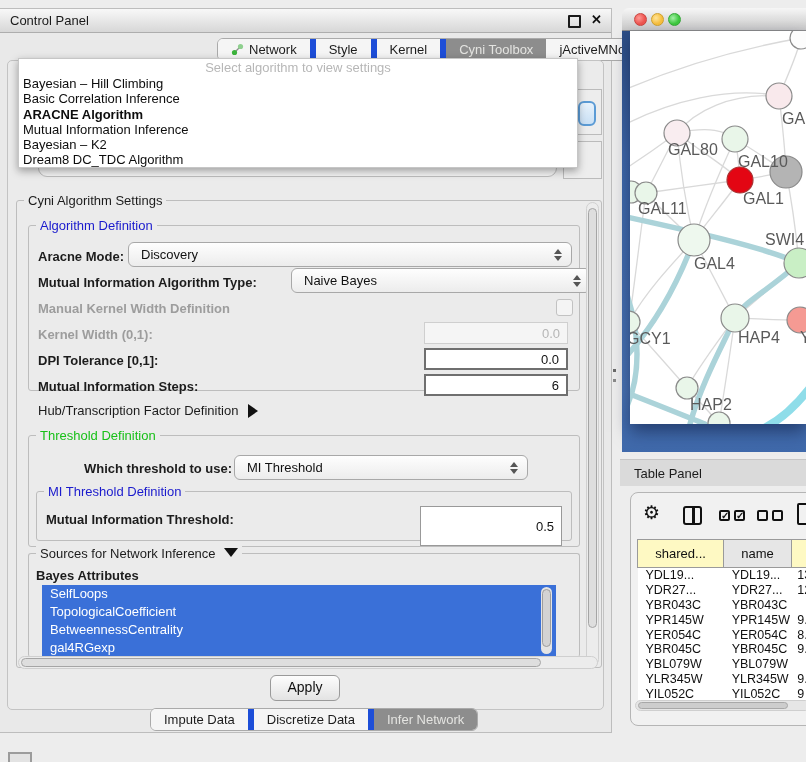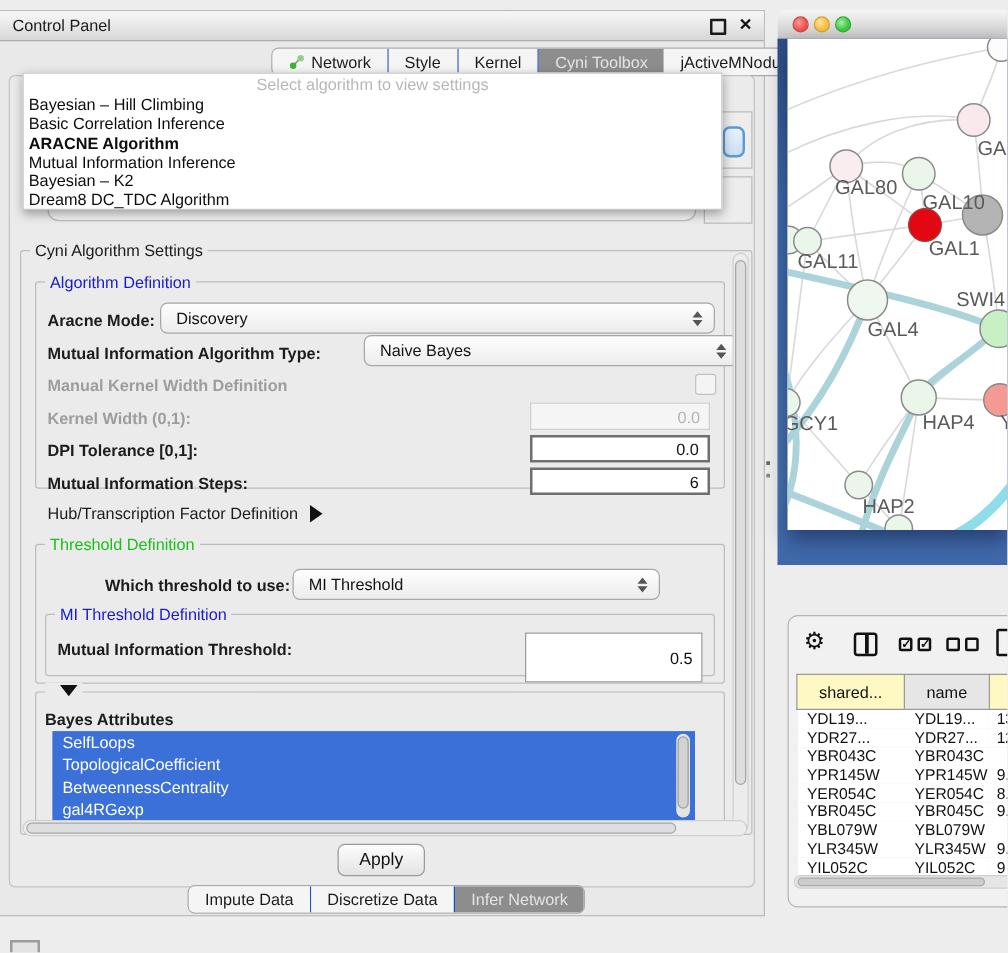--- a/index.html
+++ b/index.html
@@ -15,21 +15,21 @@
   .cw-title{position:absolute;left:10px;top:4px;font-size:13px;color:#1a1a1a;}
   .float-ic{position:absolute;right:30px;top:6px;width:9px;height:9px;border:2px solid #1a1a1a;border-radius:1px;}
   .close-ic{position:absolute;right:9px;top:3px;font-size:13px;font-weight:bold;color:#111;}
 
   
   .tabs{position:absolute;display:flex;border:1px solid #aaa;border-radius:6px;overflow:hidden;
         background:#f5f5f5;height:23px;box-sizing:border-box;}
   .tabs.top{left:217px;top:29px;}
   .tabs.bottom{left:150px;top:699px;}
   .tab{display:flex;align-items:center;padding:0 13px;font-size:13px;color:#1c1c1c;
-       background:#f5f5f5;border-right:1px solid #1d4ed8;white-space:nowrap;}
+       background:#f5f5f5;border-right:6px solid #1d4ed8;white-space:nowrap;}
   .tab:last-child{border-right:none;}
   .tab.sel{background:#8d8d8d;color:#e4e4e1;border-right:none;}
   .nt-icon{width:13px;height:13px;margin-right:5px;position:relative;}
 
   
   .panel{position:absolute;left:7px;top:51px;width:597px;height:650px;background:#ebebeb;
          border:1px solid #c3c3c3;border-radius:5px;box-sizing:border-box;}
 
   
   .frag-combo{position:absolute;left:38px;top:150px;width:517px;height:16px;overflow:hidden;
@@ -253,21 +253,21 @@
     </div>
 
     <div class="grp" style="left:36px;top:482px;width:536px;height:50px;"></div>
     <span class="grp-label t-blue" style="left:44px;top:475px;">MI Threshold Definition</span>
 
     <span class="lbl b" style="left:46px;top:503px;">Mutual Information Threshold:</span>
     <div class="field soft" style="left:420px;top:497px;width:142px;height:40px;">0.5</div>
 
     <div class="grp" style="left:28px;top:544px;width:552px;height:104px;border-bottom:none;"></div>
     <span class="grp-label t-dark" style="left:36px;top:537px;">
-      <span class="arrow-d"></span>
+      <span>Sources for Network Inference</span><span class="arrow-d"></span>
     </span>
     <span class="lbl b" style="left:36px;top:559px;">Bayes Attributes</span>
 
     <div class="attr-list">
       <div>SelfLoops</div>
       <div>TopologicalCoefficient</div>
       <div>BetweennessCentrality</div>
       <div>gal4RGexp</div>
     </div>
     <div class="list-sb">
@@ -379,20 +379,23 @@
             <text class="net-label" x="-3" y="313">GCY1</text>
             <text class="net-label" x="108" y="312">HAP4</text>
             <text class="net-label" x="170" y="312">Y</text>
             <text class="net-label" x="60" y="379">HAP2</text>
           </g>
         </svg>
       </div>
     </div>
   </div>
 
+  <div class="tp-head">
+    <span>Table Panel</span>
+  </div>
 
   <div class="tp-body">
     <div class="tbl-wrap">
       <span class="tb-gear">⚙</span>
       <span class="tb-col">
           <i></i>
         </span>
       <span class="cbx" style="left:88px;top:17px;">✓</span>
       <span class="cbx" style="left:103px;top:17px;">✓</span>
       <span class="cbx" style="left:126px;top:17px;"></span>

